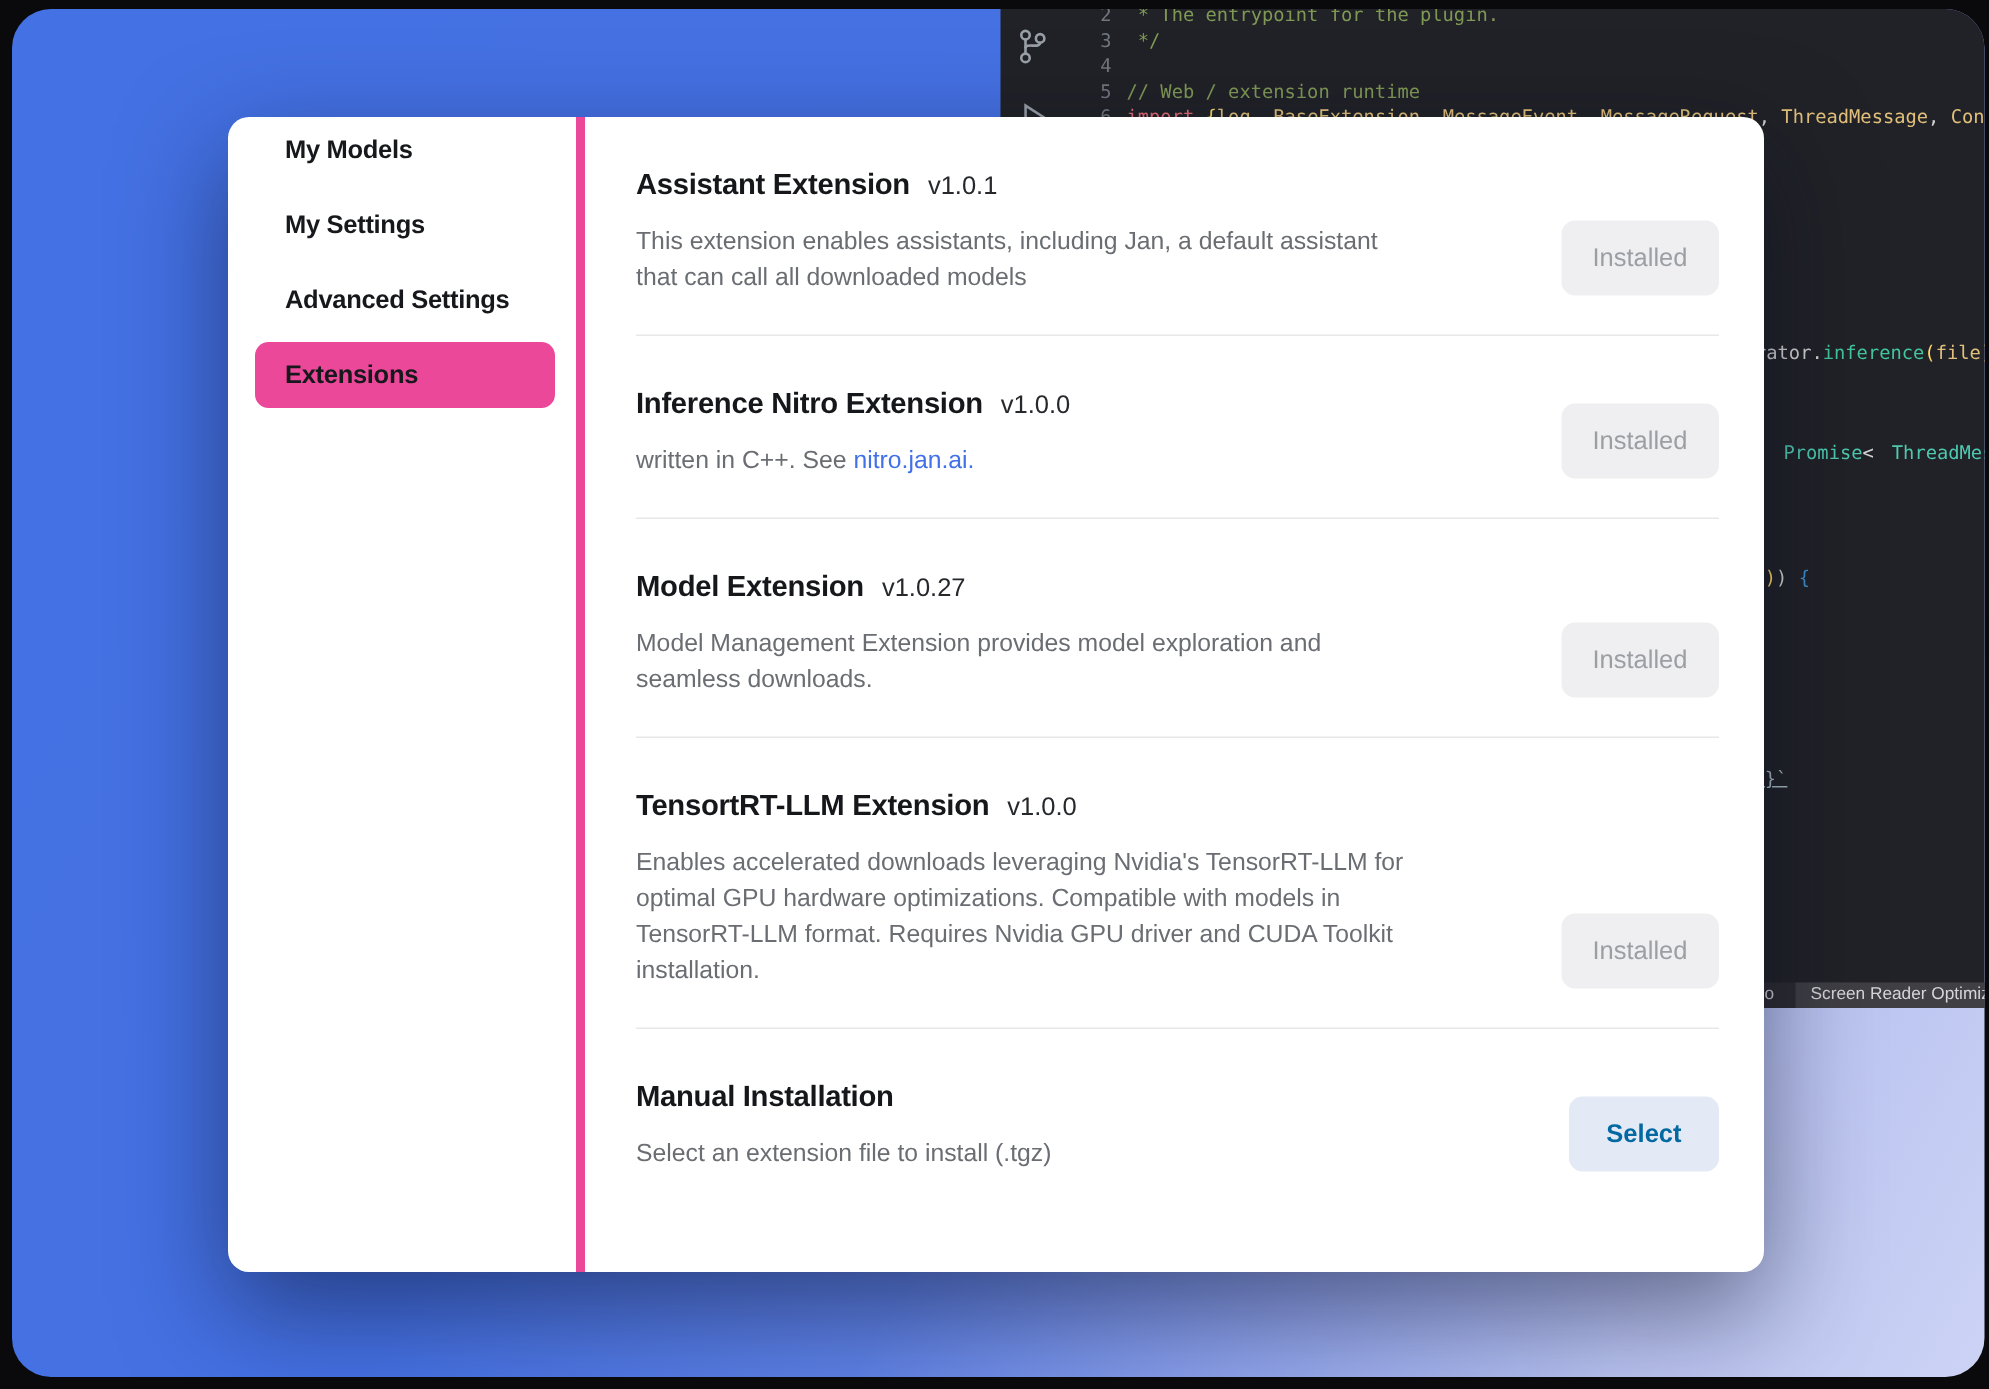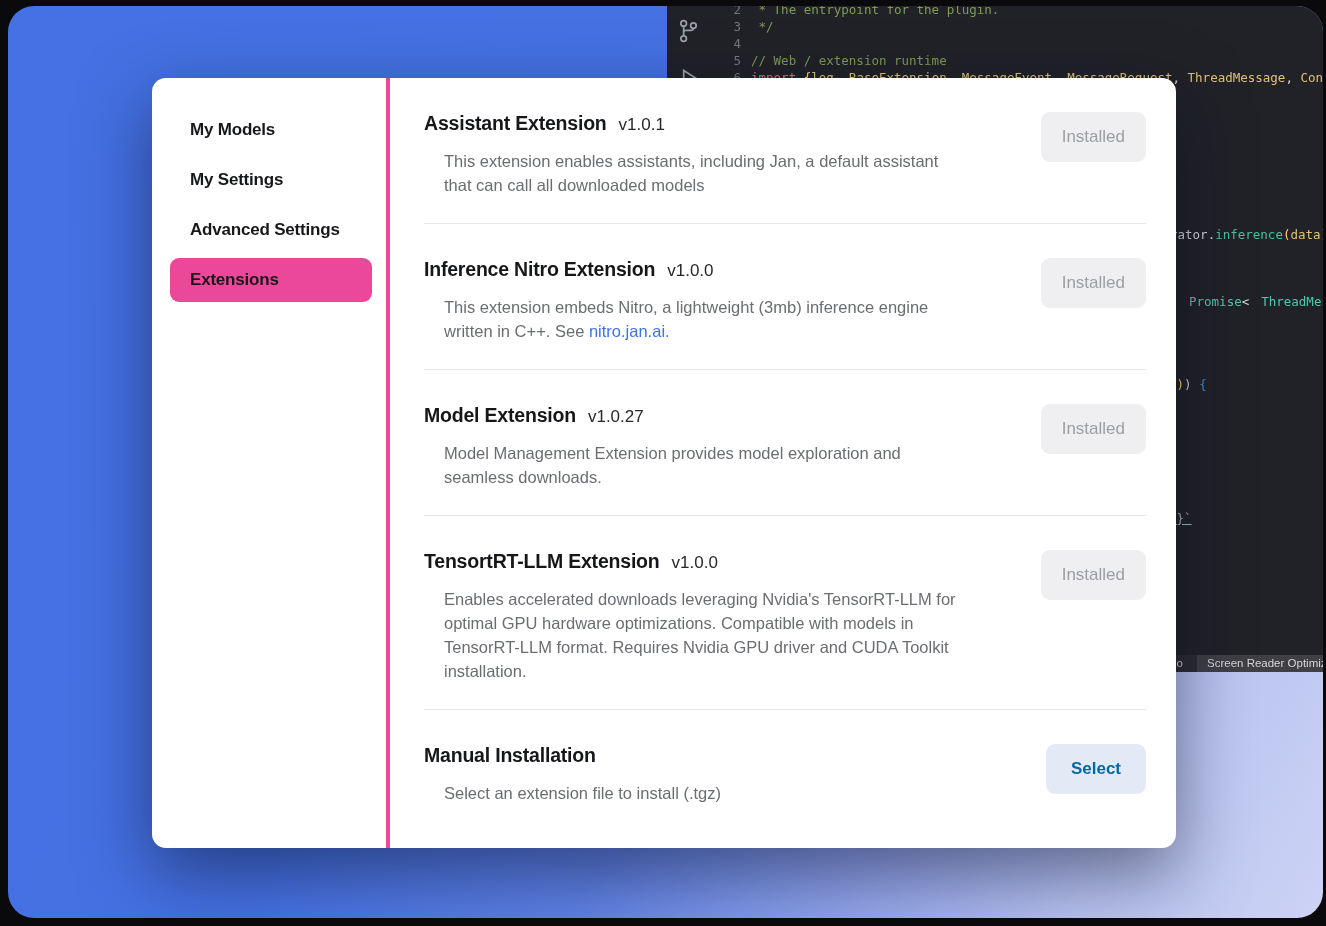--- a/index.html
+++ b/index.html
@@ -42,39 +42,39 @@
   }
   .sb-left{position:absolute;left:503px;top:0;line-height:17px;}
   .sb-chip{position:absolute;left:530px;top:0;height:17px;line-height:17px;
     background:#3f3f44;padding:0 10px;white-space:nowrap;color:#d6d6d8;}
   
   .modal{
     position:absolute;left:144px;top:72px;width:1024px;height:770px;
     background:#ffffff;border-radius:14px;overflow:hidden;display:flex;
     box-shadow:0 25px 70px rgba(8,12,35,.5);
   }
-  .sidebar{width:238px;flex:none;border-right:4px solid #ec4899;padding-top:30px;box-sizing:border-box;}
+  .sidebar{width:238px;flex:none;border-right:6px solid #ec4899;box-sizing:border-box;}
   .side-item{
     height:44px;margin:0 14px 6px 18px;display:flex;align-items:center;
     padding-left:20px;border-radius:9px;cursor:pointer;
     font-weight:700;font-size:17px;color:#17181c;letter-spacing:-0.2px;
   }
   .side-item.active{background:#ec4899;}
   .content{flex:1;padding:0 30px 0 34px;box-sizing:border-box;}
   .section{
     padding:34px 0 26px;border-bottom:1px solid #e7e7e8;
-    display:flex;justify-content:space-between;align-items:flex-start;
+    display:flex;justify-content:space-between;align-items:flex-end;
   }
   .section.last{border-bottom:none;}
   .sec-left{width:586px;}
   .sec-title-row{display:flex;align-items:baseline;gap:12px;margin-bottom:14px;}
   .sec-title{font-size:19.5px;font-weight:700;color:#16171a;letter-spacing:-0.2px;}
   .sec-version{font-size:17px;color:#26282c;}
   .sec-desc{font-size:16.5px;line-height:24px;color:#6a6d72;}
-  .desc-line{white-space:nowrap;margin-left:20px;}
+  .desc-line{white-space:nowrap;}
   .desc-link{color:#4170e8;text-decoration:none;cursor:pointer;}
   .btn{
     height:50px;border-radius:9px;border:none;font-size:17px;padding:0 21px;
     flex:none;font-family:"Liberation Sans",sans-serif;cursor:default;
   }
   .btn.installed{background:#efeff1;color:#9b9ea3;font-weight:400;}
   .btn.select{background:#e4e9f6;color:#0369a1;font-weight:700;padding:0 25px;cursor:pointer;}
 </style>
 </head>
 <body>
@@ -100,21 +100,21 @@
       </span>
     </div>
     <div class="code-area">
         <div class="code-line"><span class="ln">2</span><span><span class="tk-comment"> * The entrypoint for the plugin.</span></span></div>
         <div class="code-line"><span class="ln">3</span><span><span class="tk-comment"> */</span></span></div>
         <div class="code-line"><span class="ln">4</span><span></span></div>
         <div class="code-line"><span class="ln">5</span><span><span class="tk-comment">// Web / extension runtime</span></span></div>
         <div class="code-line"><span class="ln">6</span><span><span class="tk-keyword">import </span><span class="tk-bracket">{</span><span class="tk-ident">log</span><span class="tk-plain">, </span><span class="tk-ident">BaseExtension</span><span class="tk-plain">, </span><span class="tk-ident">MessageEvent</span><span class="tk-plain">, </span><span class="tk-ident">MessageRequest</span><span class="tk-plain">, </span><span class="tk-ident">ThreadMessage</span><span class="tk-plain">, </span><span class="tk-ident">ContentType</span></span></div>
       </div>
     <div>
-        <div class="frag" style="left: 503px; top: 221px;"><span class="tk-plain">rator</span><span class="tk-plain">.</span><span class="tk-method">inference</span><span class="tk-bracket">(</span><span class="tk-ident">data</span><span class="tk-bracket">)</span></div>
+        <div class="frag" style="left: 503px; top: 221px;"><span class="tk-plain">rator</span><span class="tk-plain">.</span><span class="tk-method">inference</span><span class="tk-bracket">(</span><span class="tk-ident">file</span><span class="tk-bracket">)</span></div>
         <div class="frag" style="left: 510px; top: 288px;"><span class="tk-type">Promise</span><span class="tk-plain">&lt;</span><span class="tk-type">ThreadMessage</span></div>
         <div class="frag" style="left: 502px; top: 371px;"><span class="tk-string">"</span><span class="tk-bracket">)</span><span class="tk-plain">) </span><span class="tk-brace">{</span></div>
         <div class="frag" style="left: 502px; top: 505px;"><span class="tk-underline">t}`</span></div>
       </div>
     <div class="status-bar">
       <span class="sb-left">go</span>
       <span class="sb-chip">Screen Reader Optimized</span>
     </div>
   </div>
 
@@ -147,21 +147,20 @@
           </div>
           <button class="btn installed">Installed</button>
         </section>
         <section class="section">
           <div class="sec-left">
             <div class="sec-title-row">
               <span class="sec-title">Inference Nitro Extension</span>
               <span class="sec-version">v1.0.0</span>
             </div>
             <div class="sec-desc">
-              <div class="desc-line">This extension embeds Nitro, a lightweight (3mb) inference engine</div>
               <div class="desc-line"><span>written in C++. See </span><a class="desc-link">nitro.jan.ai.</a></div>
             </div>
           </div>
           <button class="btn installed">Installed</button>
         </section>
         <section class="section">
           <div class="sec-left">
             <div class="sec-title-row">
               <span class="sec-title">Model Extension</span>
               <span class="sec-version">v1.0.27</span>

